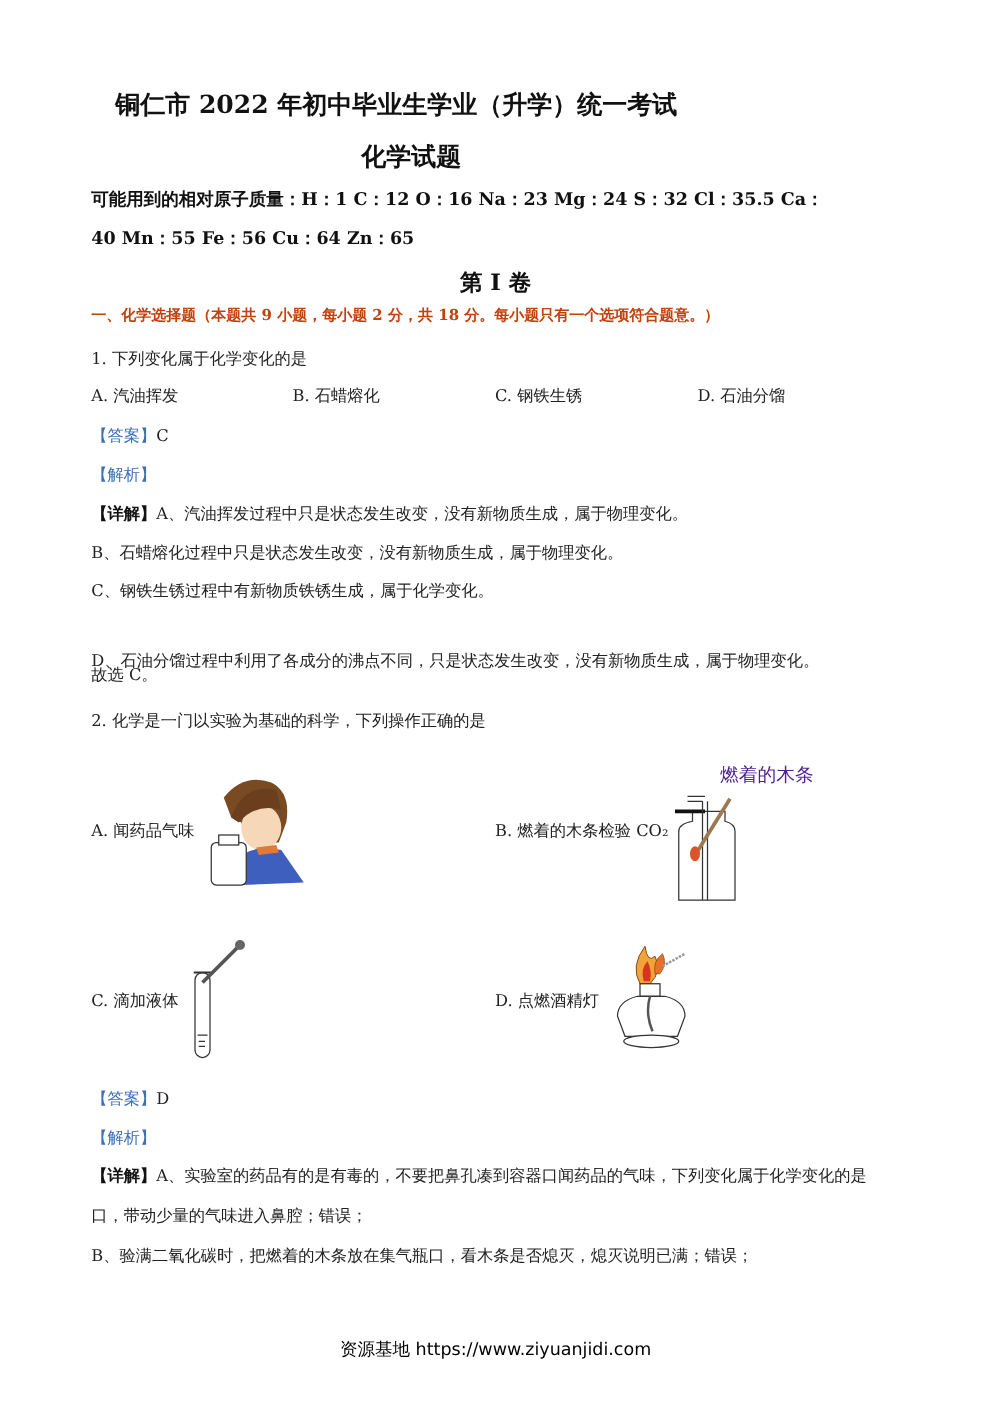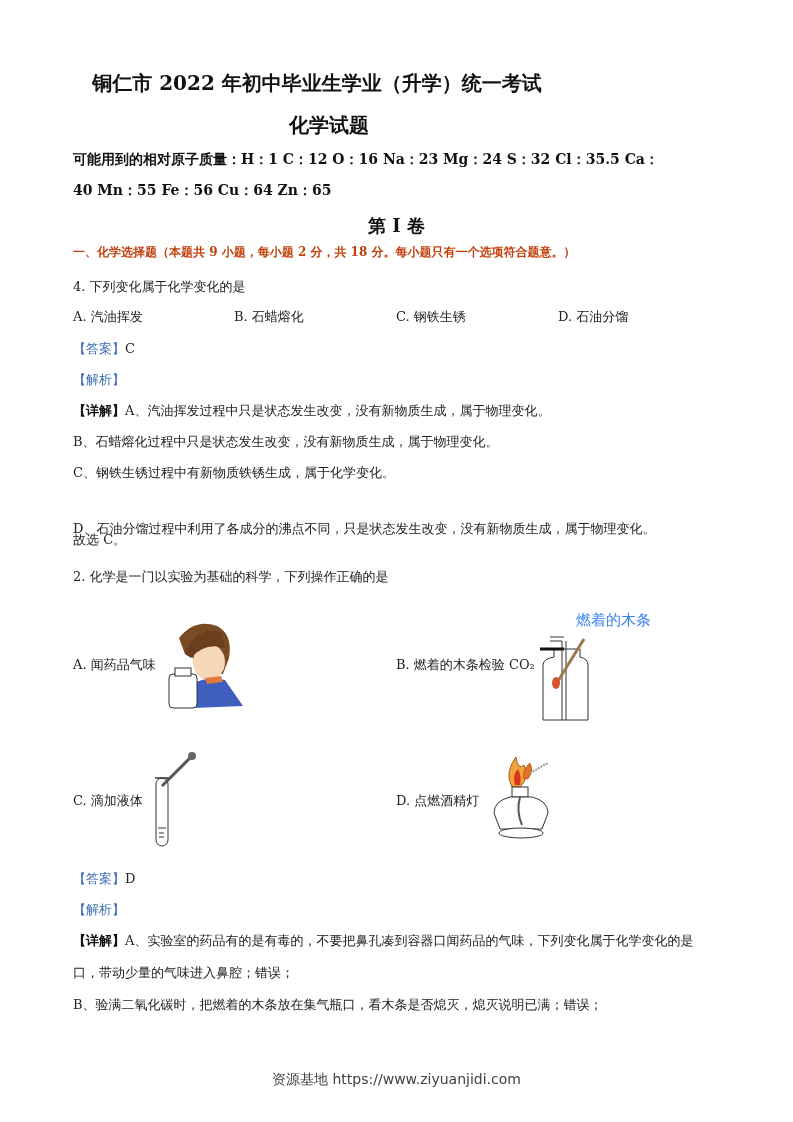--- a/index.html
+++ b/index.html
@@ -9,36 +9,36 @@
   .title { left: 0; width: 634px; text-align: center; top: 70px; font-size: 20px; font-weight: bold; color: #111; }
   .subtitle { left: 0; width: 658px; text-align: center; top: 112px; font-size: 20px; font-weight: bold; color: #111; }
   .mass { left: 73px; font-size: 14px; font-weight: bold; color: #111; }
   .vol { left: 0; width: 793px; text-align: center; top: 214px; font-size: 18px; font-weight: bold; color: #111; }
   .section { left: 73px; top: 244px; font-size: 12px; font-weight: bold; color: #c2410c; }
   .txt { left: 73px; font-size: 13px; color: #222; }
   .opt { font-size: 13px; color: #222; }
   .blue { color: #3d6fb6; }
   .bracket { font-weight: bold; color: #111; }
   .footer { left: 0; width: 793px; text-align: center; top: 1071px; font-size: 14px;
-            font-family: "DejaVu Sans", "Liberation Sans", sans-serif; color: #404040; }
+            font-family: "DejaVu Sans", "Liberation Sans", sans-serif; color: #000000; }
   .fig { position: absolute; }
 </style>
 </head>
 <body>
 
 <div class="abs title">铜仁市  2022 年初中毕业生学业（升学）统一考试</div>
 <div class="abs subtitle">化学试题</div>
 
 <div class="abs mass" style="top:151px;">可能用到的相对原子质量：H：1    C：12    O：16    Na：23    Mg：24    S：32    Cl：35.5    Ca：</div>
 <div class="abs mass" style="top:182px;">40    Mn：55    Fe：56    Cu：64    Zn：65</div>
 
 <div class="abs vol">第 I 卷</div>
 <div class="abs section">一、化学选择题（本题共 9 小题，每小题 2 分，共 18 分。每小题只有一个选项符合题意。）</div>
 
-<div class="abs txt" style="top:278px;">4. 下列变化属于化学变化的是</div>
+<div class="abs txt" style="top:278px;">1. 下列变化属于化学变化的是</div>
 <div class="abs opt" style="left:73px; top:308px;">A. 汽油挥发</div>
 <div class="abs opt" style="left:234px; top:308px;">B. 石蜡熔化</div>
 <div class="abs opt" style="left:396px; top:308px;">C. 钢铁生锈</div>
 <div class="abs opt" style="left:558px; top:308px;">D. 石油分馏</div>
 
 <div class="abs txt" style="top:340px;">
   <span class="blue">【答案】</span><span>C</span>
 </div>
 <div class="abs txt blue" style="top:371px;">【解析】</div>
 <div class="abs txt" style="top:402px;">
@@ -55,21 +55,21 @@
 <svg class="fig" style="left:165px; top:618px;" width="80" height="92">
   <path d="M14 20 Q30 0 52 8 Q68 16 64 40 L58 56 L40 56 Q30 50 28 40 L20 36 Z" fill="#7a4a22"></path>
   <ellipse cx="44" cy="44" rx="16" ry="18" fill="#f6d7b8"></ellipse>
   <path d="M20 36 Q30 8 56 14 L60 30 Q40 24 26 40 Z" fill="#6b3f1d"></path>
   <path d="M28 66 Q40 58 60 62 L78 88 L28 90 Z" fill="#3f5fbf"></path>
   <path d="M40 60 L56 58 L58 64 L42 66 Z" fill="#e07a3a"></path>
   <rect x="4" y="56" width="28" height="34" rx="4" fill="#fff" stroke="#333" stroke-width="1"></rect>
   <rect x="10" y="50" width="16" height="8" fill="#fff" stroke="#333" stroke-width="1"></rect>
 </svg>
 
-<div class="abs" style="left:576px; top:611px; font-size:15px; font-family:Liberation Mono, monospace; color:#3b82f6;">燃着的木条</div>
+<div class="abs" style="left:576px; top:611px; font-size:15px; font-family:Liberation Mono, monospace; color:#4c1d95;">燃着的木条</div>
 <div class="abs opt" style="left:396px; top:656px;">B. 燃着的木条检验 CO₂</div>
 <svg class="fig" style="left:540px; top:635px;" width="60" height="90">
   <path d="M3 30 L3 85 L48 85 L48 30 Q48 24 40 22 L40 14 L14 14 L14 22 Q3 24 3 30 Z" fill="none" stroke="#333" stroke-width="1"></path>
   <line x1="0" y1="14" x2="24" y2="14" stroke="#111" stroke-width="3"></line>
   <line x1="22" y1="6" x2="22" y2="85" stroke="#333" stroke-width="1"></line>
   <line x1="26" y1="6" x2="26" y2="85" stroke="#333" stroke-width="1"></line>
   <line x1="10" y1="2" x2="24" y2="2" stroke="#333" stroke-width="1"></line>
   <line x1="10" y1="6" x2="22" y2="6" stroke="#333" stroke-width="1"></line>
   <line x1="44" y1="4" x2="18" y2="46" stroke="#9b7a52" stroke-width="3"></line>
   <ellipse cx="16" cy="48" rx="4" ry="6" fill="#d9552a"></ellipse>

